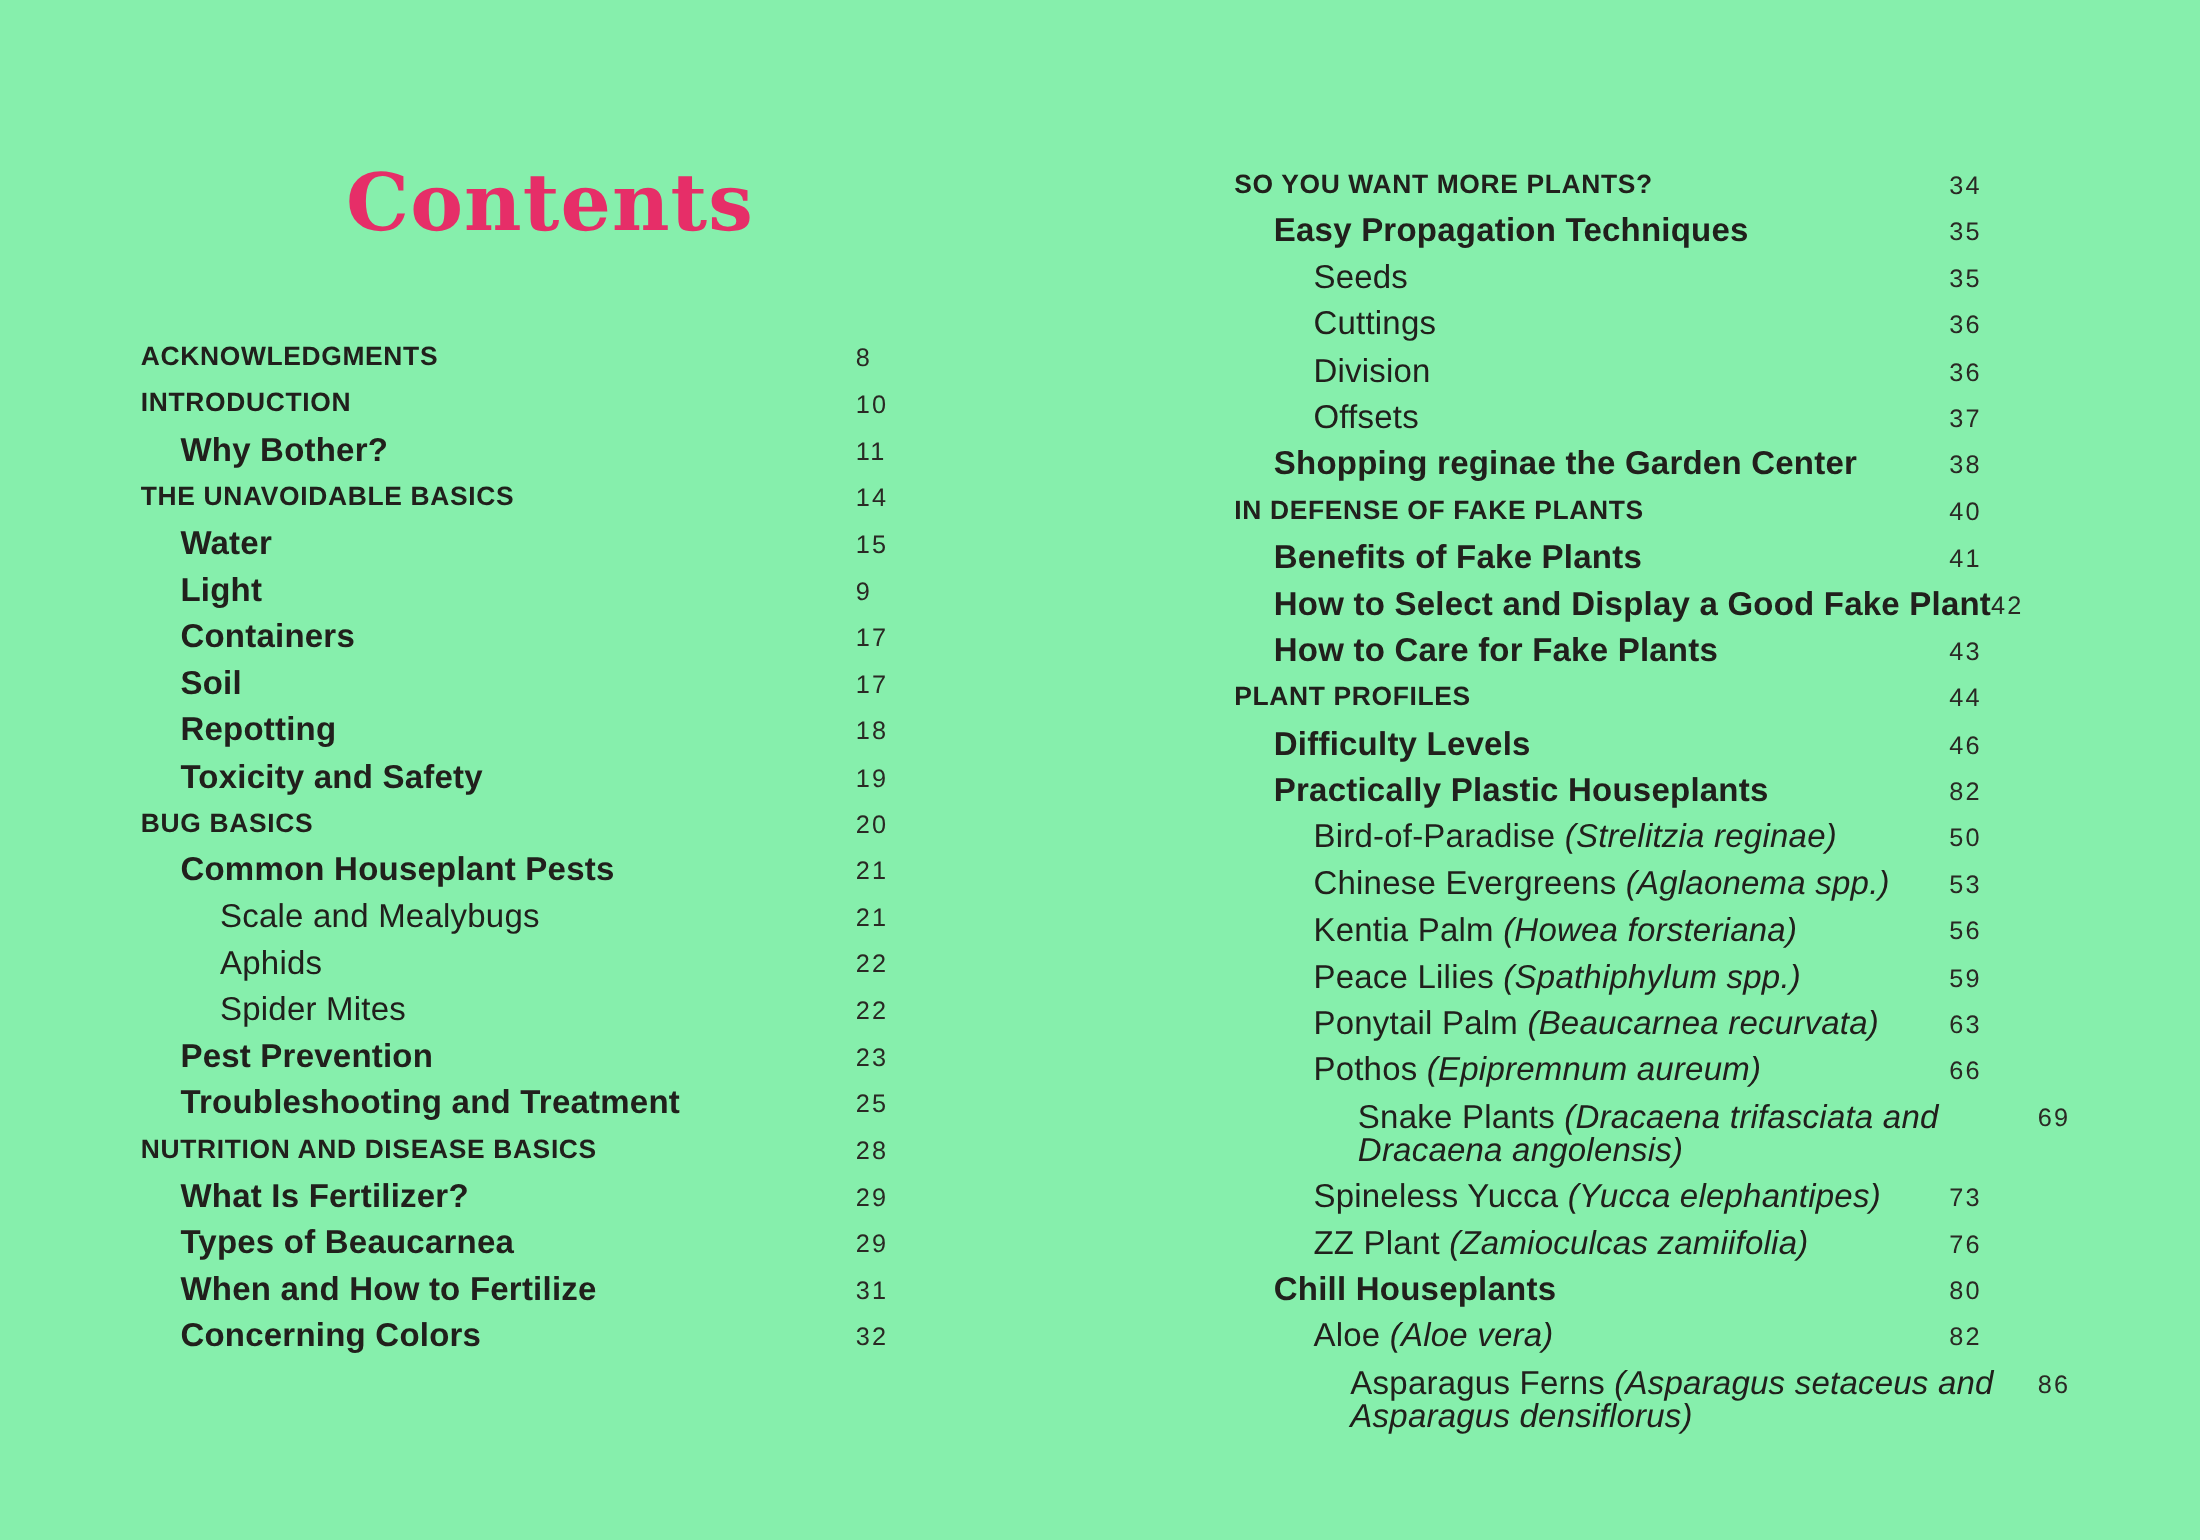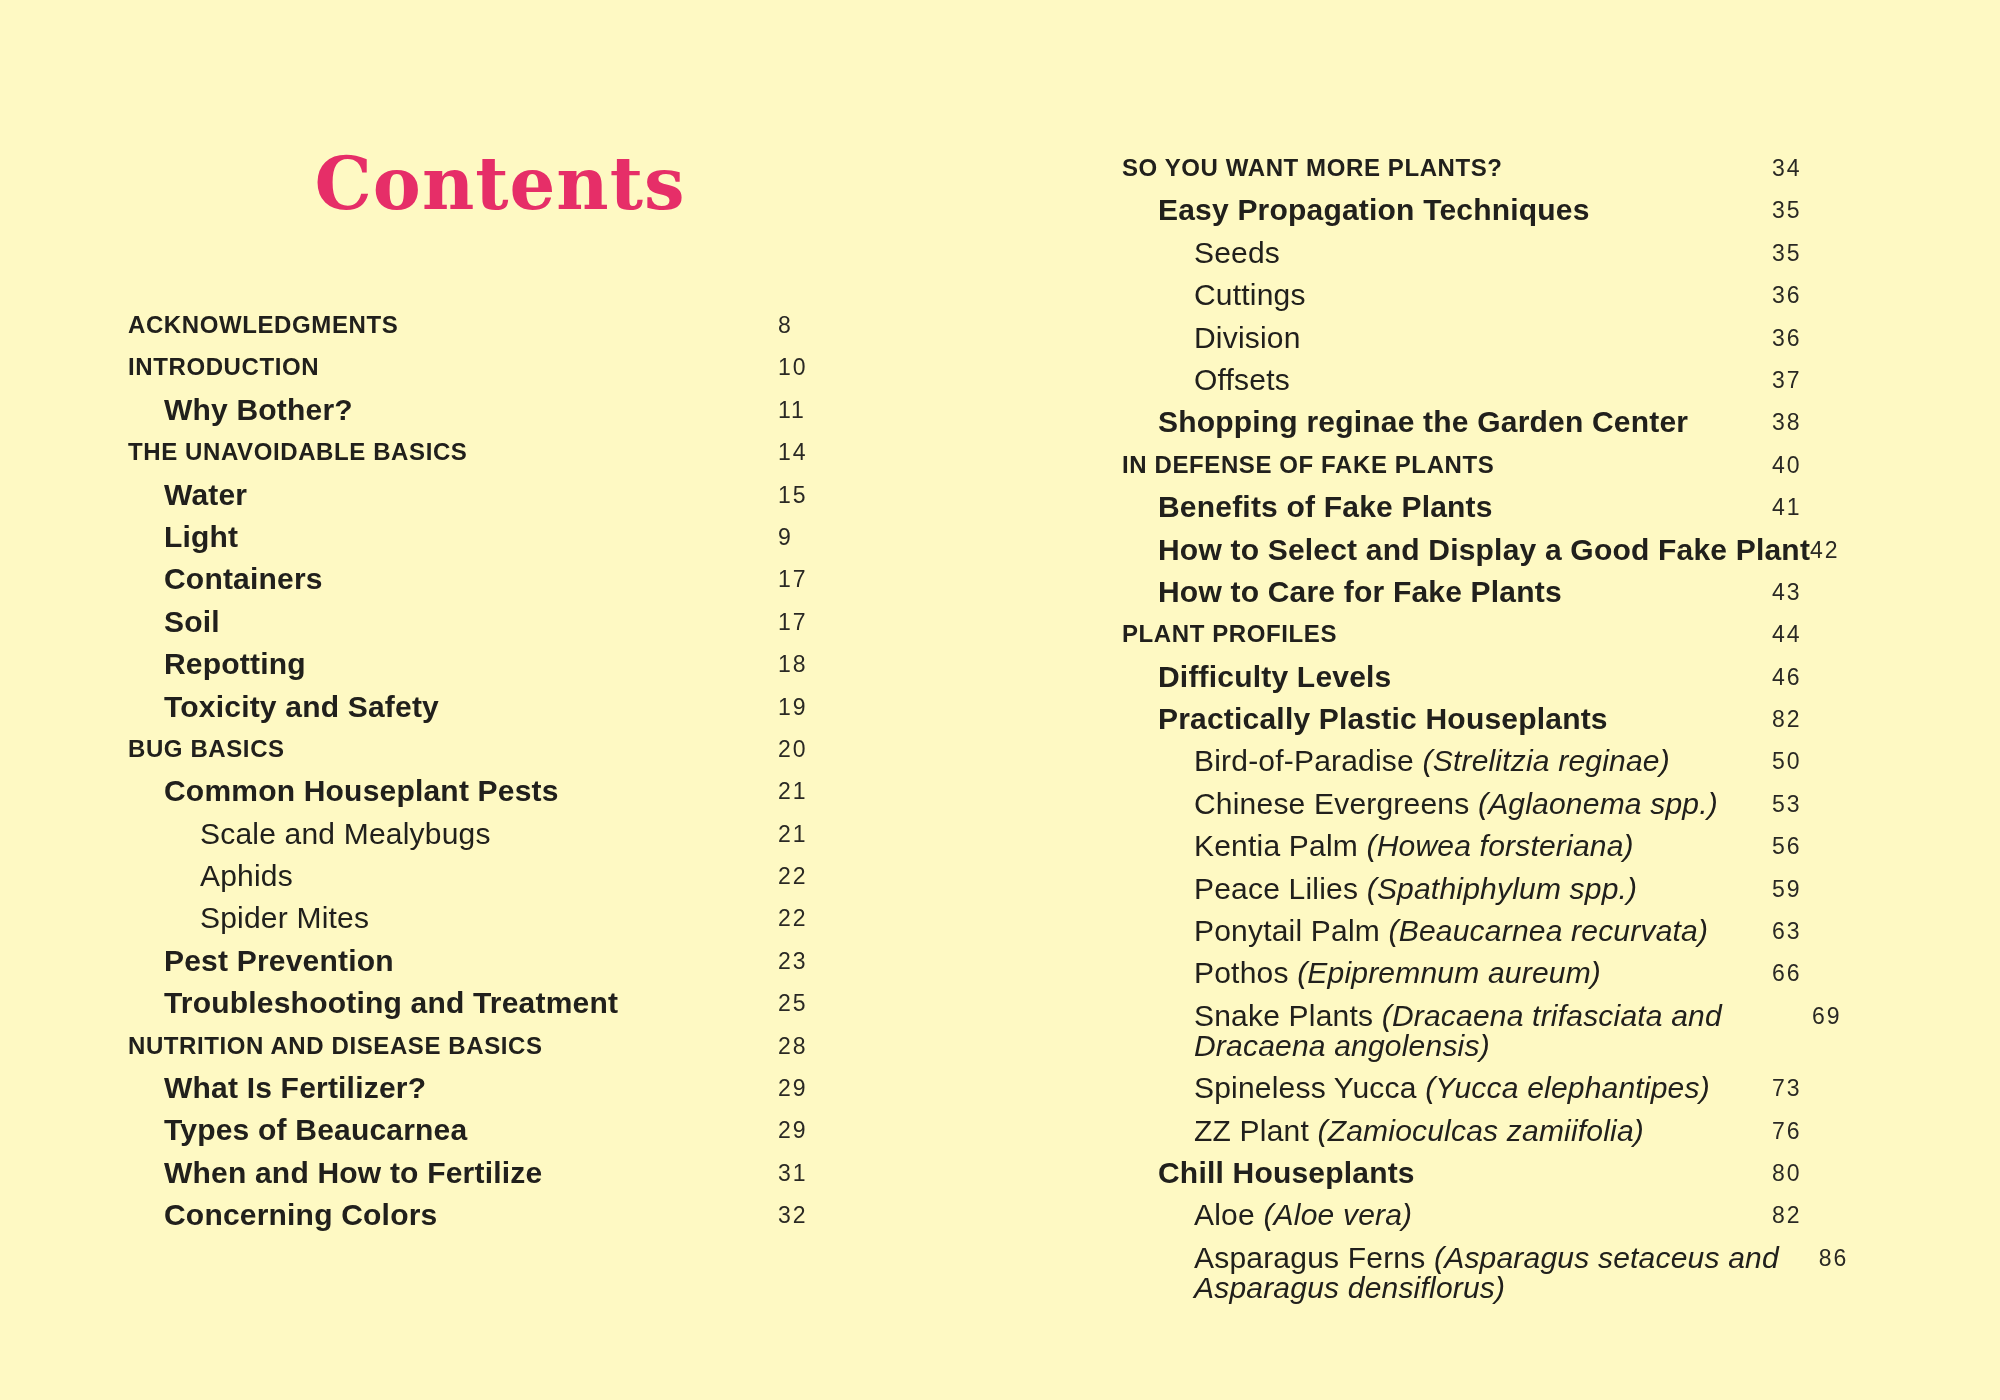--- a/index.html
+++ b/index.html
@@ -32,21 +32,21 @@
   .toc-col { position:absolute; }
   #col-left  { left:128px; top:304px; width:740px; }
   #col-right { left:1122px; top:147px; width:760px; }
 
   .toc-row {
     display:flex;
     align-items:stretch;
     height:42.4px;
     white-space:nowrap;
   }
-  .toc-row.two { height:72.4px; }
+  .toc-row.two { height:72.4px;justify-content:flex-end; }
 
   .toc-lbl {
     flex:0 0 650px;
     line-height:42.4px;
     font-size:30px;
     overflow:visible;
   }
   .toc-row.two .toc-lbl { line-height:30px; padding-top:6px; }
 
   .toc-num {
@@ -70,21 +70,21 @@
   .lv1 .toc-lbl { flex-basis:650px; box-sizing:border-box; }
   .lv2 .toc-lbl { flex-basis:650px; box-sizing:border-box; }
   .lv0 .toc-lbl { flex-basis:650px; box-sizing:border-box; }
 
   .toc-lbl em { font-style:italic; font-weight:400; }
   .toc-line2 { display:block; }
 </style>
 </head>
 <body>
 
-<div class="book-page" style="background: #fef9c3;">
+<div class="book-page" style="background: #86efac;">
   <div class="toc-title" style="color: rgb(230, 46, 104);">Contents</div>
 
   <div class="toc-col" id="col-left">
       <div class="toc-row lv0">
         <span class="toc-lbl">ACKNOWLEDGMENTS</span>
         <span class="toc-num">8</span>
       </div>
       <div class="toc-row lv0">
         <span class="toc-lbl">INTRODUCTION</span>
         <span class="toc-num">10</span>

